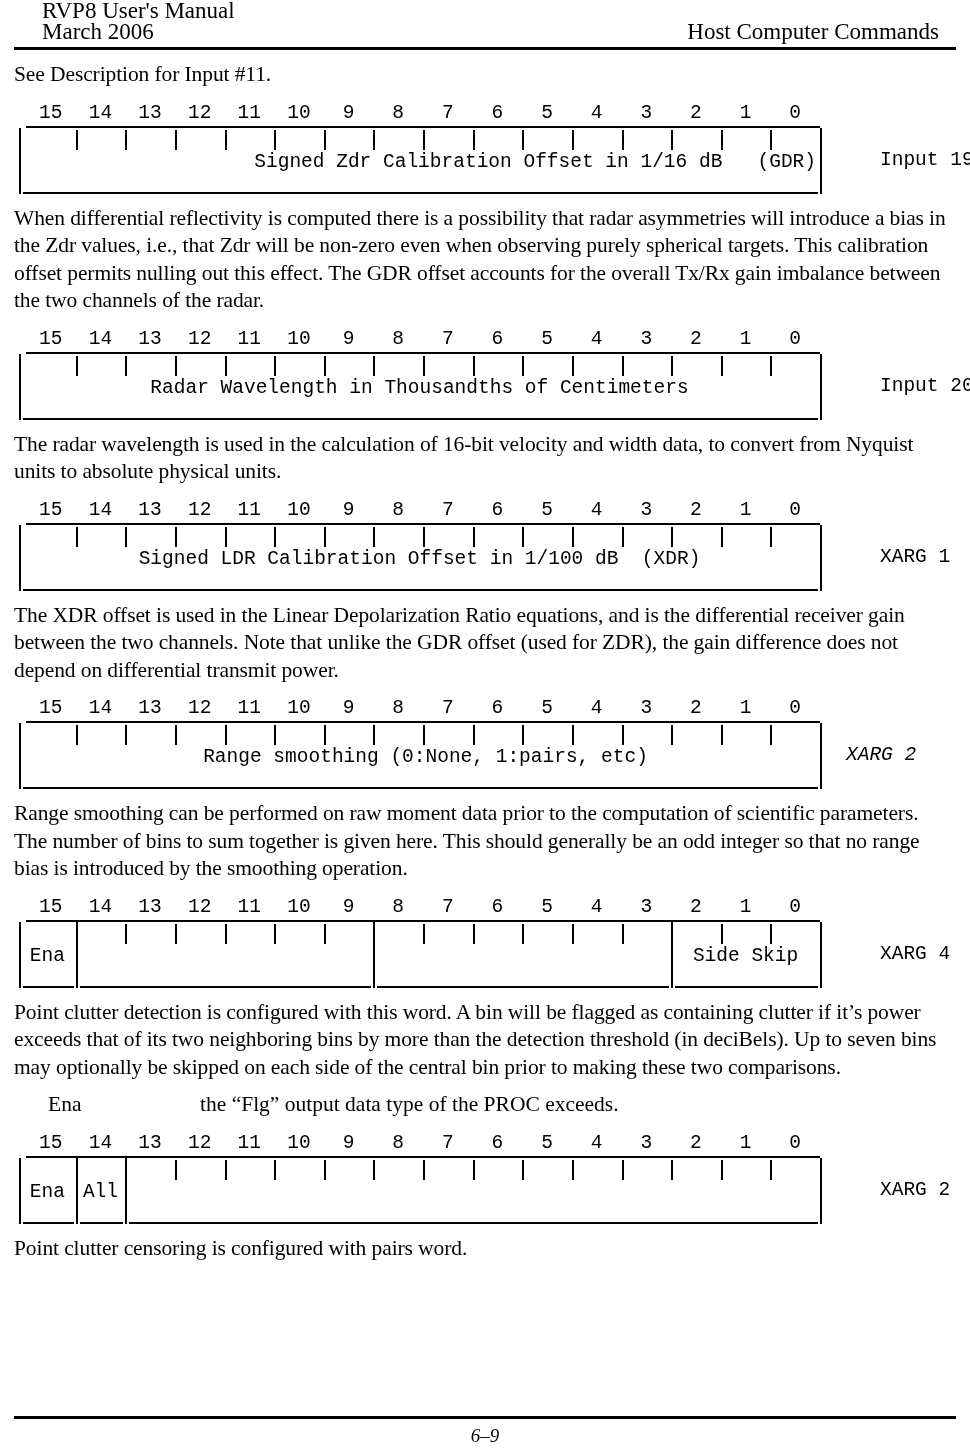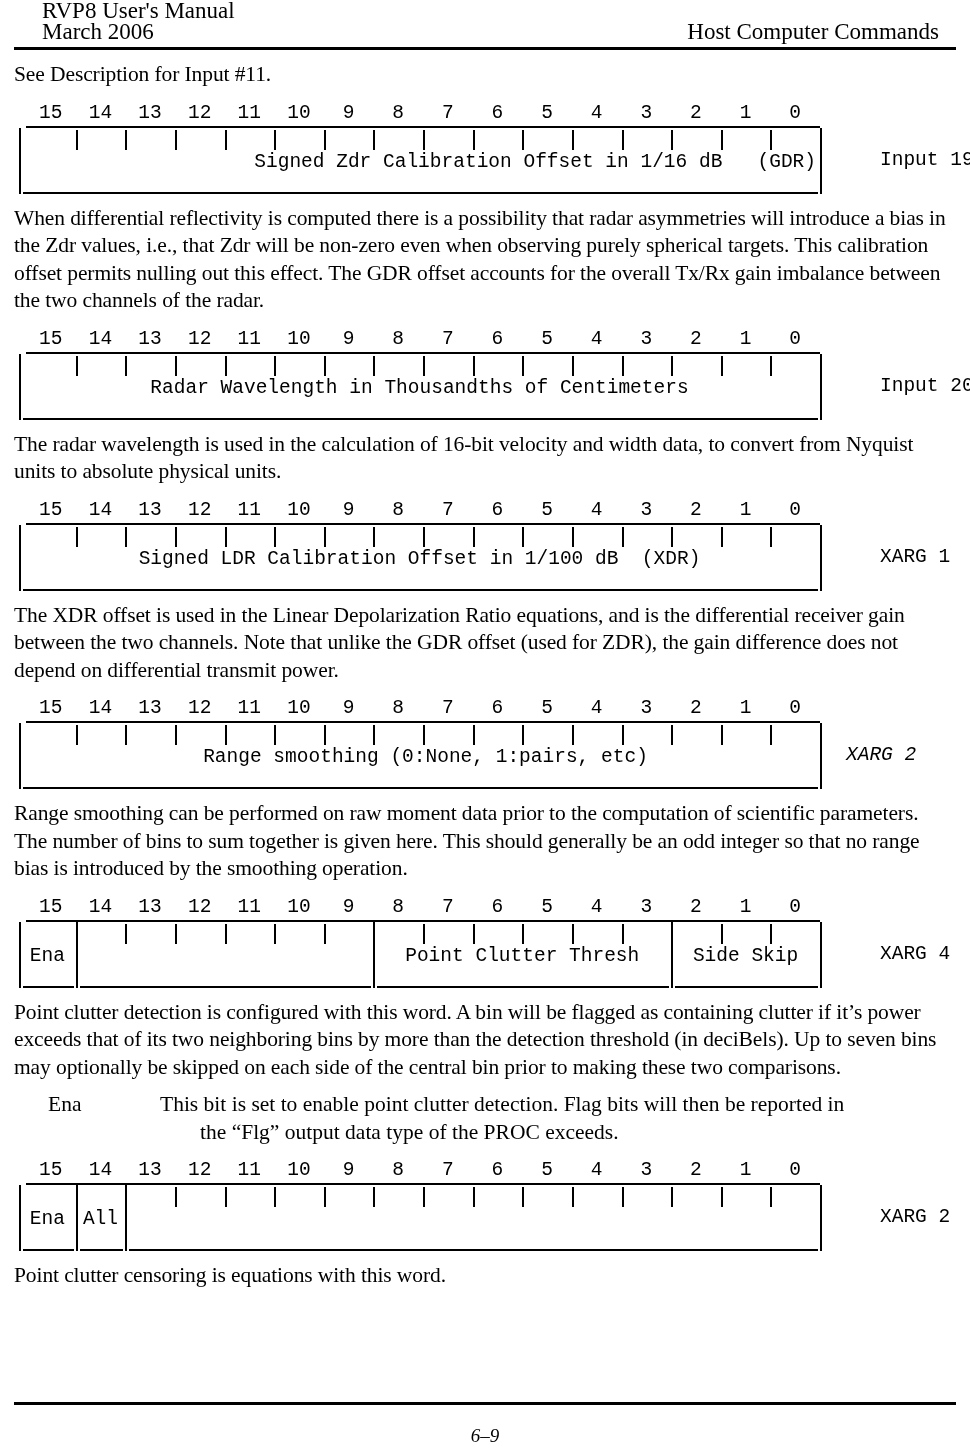--- a/index.html
+++ b/index.html
@@ -170,21 +170,21 @@
     border: 0;
     border-top: 3px solid #000;
     margin: 0;
     height: 0;
   }
   .folio {
     text-align: center;
     font-style: italic;
     font-size: 19px;
     line-height: 26px;
-    padding-top: 18px;
+    padding-top: 4px;
   }
 </style>
 </head>
 <body>
 
 <div class="page">
 
   <div class="runhead">
     <div class="runhead-line">
       <span class="runhead-left">RVP8 User's Manual</span>
@@ -427,35 +427,34 @@
             <div class="tick" style="left: 409px;"></div>
             <div class="tick" style="left: 458.625px;"></div>
             <div class="tick" style="left: 508.25px;"></div>
             <div class="tick" style="left: 557.875px;"></div>
             <div class="tick" style="left: 607.5px;"></div>
             <div class="tick" style="left: 706.75px;"></div>
             <div class="tick" style="left: 756.375px;"></div>
             <div class="fieldlabel" style="left: 9px; width: 48.625px;">Ena</div>
             <div class="underline" style="left: 9px; width: 50.625px;"></div>
             <div class="underline" style="left: 65.625px; width: 291.75px;"></div>
-            <div class="fieldlabel" style="left: 363.375px; width: 289.75px;">Point Clutter Thresh</div>
             <div class="underline" style="left: 363.375px; width: 291.75px;"></div>
             <div class="fieldlabel" style="left: 661.125px; width: 140.875px;">Side Skip</div>
             <div class="underline" style="left: 661.125px; width: 142.875px;"></div>
           </div>
           <div class="wordname" style="left: 866px;">XARG 4</div>
         </div>
       </div>
       <div class="para-block">
         <p class="body">Point clutter detection is configured with this word.  A bin will be flagged as containing clutter if it’s power exceeds that of its two neighboring bins by more than the detection threshold (in deciBels).  Up to seven bins may optionally be skipped on each side of the central bin prior to making these two comparisons.</p>
       </div>
       <div class="deflist">
         <div class="defrow">
           <div class="defterm">Ena</div>
-          <div class="defbody"><span>This bit is set to enable point clutter detection.  Flag bits will then be reported in</span><span class="cont">the “Flg” output data type of the PROC exceeds.</span></div>
+          <div class="defbody"><span class="cont">the “Flg” output data type of the PROC exceeds.</span></div>
         </div>
       </div>
       <div class="bitfig">
         <div class="bitfig-inner">
           <div class="bitnums">
             <span class="bitnum" style="left: 36.8125px;">15</span>
             <span class="bitnum" style="left: 86.4375px;">14</span>
             <span class="bitnum" style="left: 136.062px;">13</span>
             <span class="bitnum" style="left: 185.688px;">12</span>
             <span class="bitnum" style="left: 235.312px;">11</span>
@@ -493,21 +492,21 @@
             <div class="fieldlabel" style="left: 9px; width: 48.625px;">Ena</div>
             <div class="underline" style="left: 9px; width: 50.625px;"></div>
             <div class="fieldlabel" style="left: 65.625px; width: 41.625px;">All</div>
             <div class="underline" style="left: 65.625px; width: 43.625px;"></div>
             <div class="underline" style="left: 115.25px; width: 688.75px;"></div>
           </div>
           <div class="wordname" style="left: 866px;">XARG 2</div>
         </div>
       </div>
       <div class="para-block">
-        <p class="body">Point clutter censoring is equations with this word.</p>
+        <p class="body">Point clutter censoring is configured with pairs word.</p>
       </div>
     </div>
 
   <div class="footer">
     <hr class="rule-bot">
     <div class="folio">6–9</div>
   </div>
 
 </div>
 

